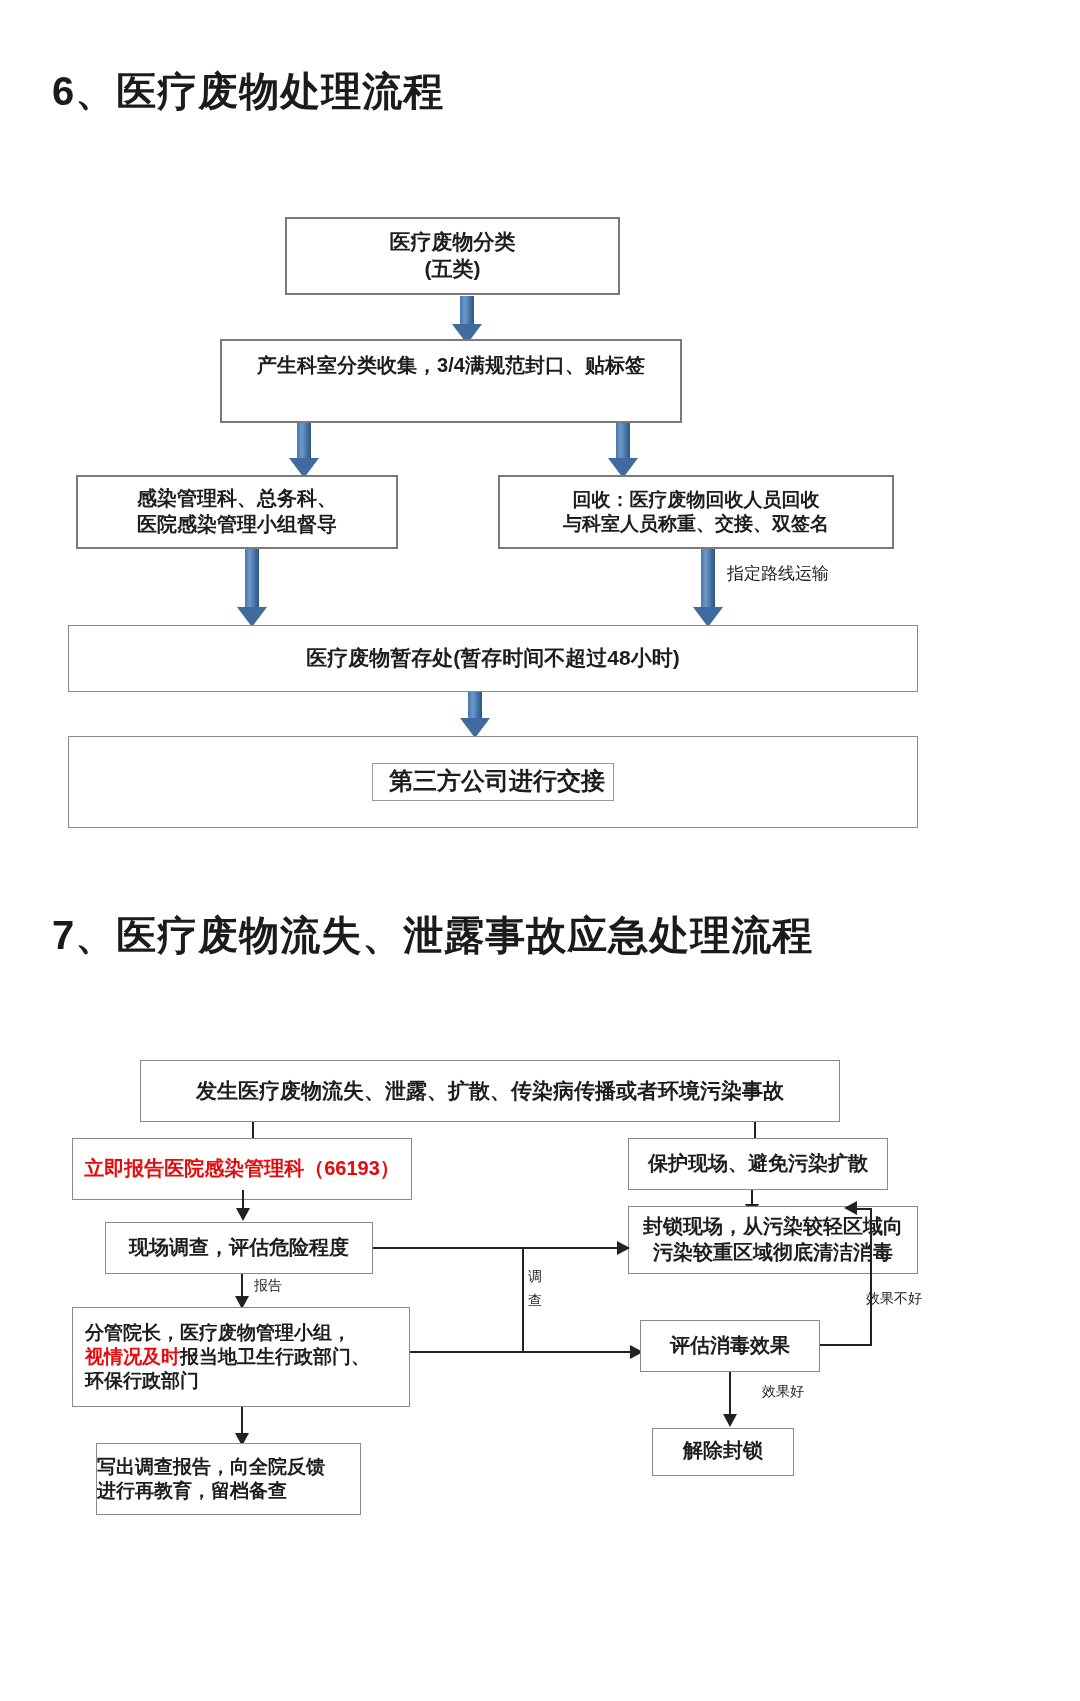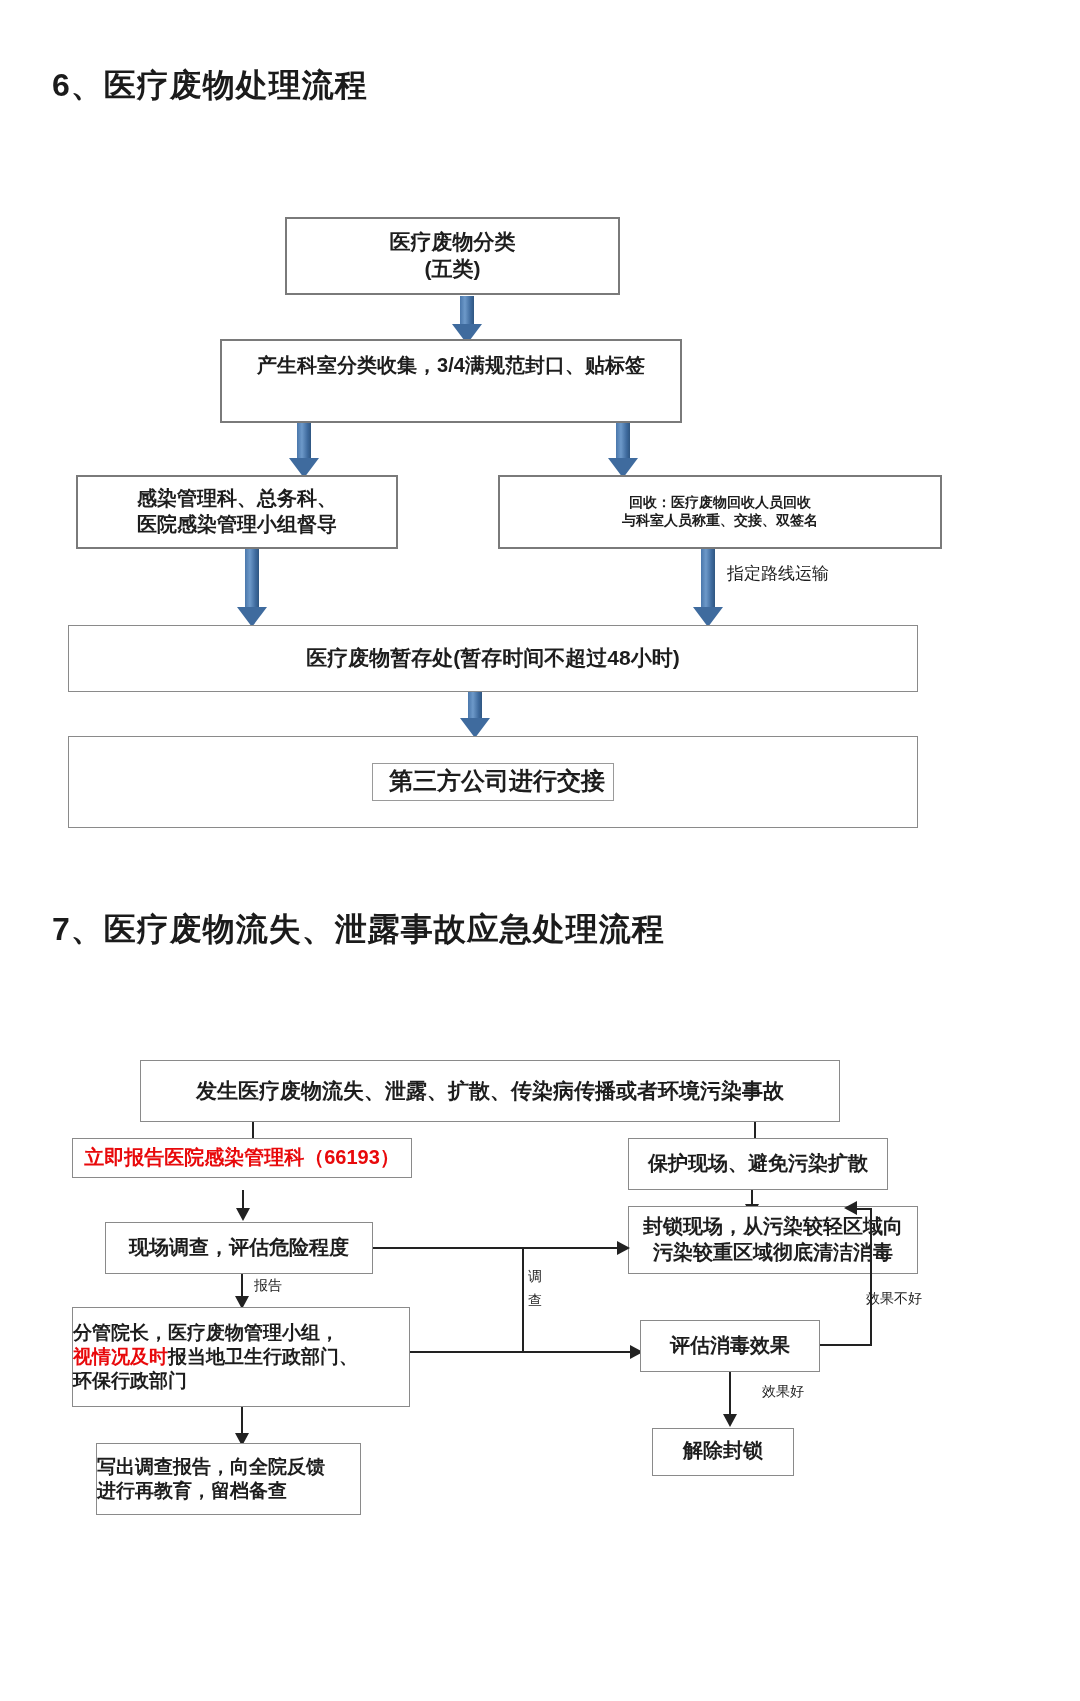--- a/index.html
+++ b/index.html
@@ -17,21 +17,21 @@
   }
   .page {
     position: relative;
     width: 1080px;
     height: 1701px;
   }
 
   
   .section-title {
     position: absolute;
-    font-size: 32px;
+    font-size: 40px;
     font-weight: bold;
     letter-spacing: 1px;
     color: #1b1b1b;
     white-space: nowrap;
   }
   #title-6 { left: 52px; top: 64px; }
   #title-7 { left: 52px; top: 908px; }
 
   
   .fbox {
@@ -146,21 +146,21 @@
   <div class="barrow" style="left:608px; top:423px; width:30px; height:55px;">
     <div class="shaft" style="height:36px;"></div>
     <div class="head"></div>
   </div>
 
   <div class="fbox" id="n6-supervise" style="left:76px; top:475px; width:322px; height:74px; font-size:20px;">
     <span class="ln">感染管理科、总务科、</span>
     <span class="ln">医院感染管理小组督导</span>
   </div>
 
-  <div class="fbox" id="n6-recycle" style="left:498px; top:475px; width:444px; height:74px; font-size:14px;">
+  <div class="fbox" id="n6-recycle" style="left:498px; top:475px; width:396px; height:74px; font-size:19px;">
     <span class="ln">回收：医疗废物回收人员回收</span>
     <span class="ln">与科室人员称重、交接、双签名</span>
   </div>
 
   <div class="barrow" style="left:237px; top:549px; width:30px; height:78px;">
     <div class="shaft" style="height:58px;"></div>
     <div class="head"></div>
   </div>
 
   <div class="barrow" style="left:693px; top:549px; width:30px; height:78px;">
@@ -192,21 +192,21 @@
   <div class="karrow" style="left:243px; top:1122px; width:20px; height:32px;">
     <div class="kshaft" style="left:9px; top:0; width:2px; height:20px;"></div>
     <div class="khead down" style="left:3px; top:18px;"></div>
   </div>
 
   <div class="karrow" style="left:745px; top:1122px; width:20px; height:32px;">
     <div class="kshaft" style="left:9px; top:0; width:2px; height:20px;"></div>
     <div class="khead down" style="left:3px; top:18px;"></div>
   </div>
 
-  <div class="fbox thin" id="n7-report-now" style="left:72px; top:1138px; width:340px; height:40px; font-size:20px;">
+  <div class="fbox thin" id="n7-report-now" style="left:72px; top:1138px; width:340px; height:62px; font-size:20px;">
     <span class="ln red">立即报告医院感染管理科（66193）</span>
   </div>
 
   <div class="fbox thin" id="n7-protect" style="left:628px; top:1138px; width:260px; height:52px; font-size:20px;">
     <span class="ln">保护现场、避免污染扩散</span>
   </div>
 
   <div class="karrow" style="left:233px; top:1190px; width:20px; height:32px;">
     <div class="kshaft" style="left:9px; top:0; width:2px; height:20px;"></div>
     <div class="khead down" style="left:3px; top:18px;"></div>
@@ -236,21 +236,21 @@
   </div>
   <div class="edge-label sm" style="left:528px; top:1268px;">调</div>
   <div class="edge-label sm" style="left:528px; top:1292px;">查</div>
 
   <div class="karrow" style="left:232px; top:1274px; width:20px; height:36px;">
     <div class="kshaft" style="left:9px; top:0; width:2px; height:24px;"></div>
     <div class="khead down" style="left:3px; top:22px;"></div>
   </div>
   <div class="edge-label sm" style="left:254px; top:1277px;">报告</div>
 
-  <div class="fbox thin" id="n7-leader" style="left:72px; top:1307px; width:338px; height:100px; font-size:19px; align-items:flex-start; ">
+  <div class="fbox thin" id="n7-leader" style="left:72px; top:1307px; width:338px; height:100px; font-size:19px; align-items:flex-start; padding-left:12px;">
     <span class="ln">分管院长，医疗废物管理小组，</span>
     <span class="ln"><span class="red">视情况及时</span><span>报当地卫生行政部门、</span></span>
     <span class="ln">环保行政部门</span>
   </div>
 
   <div class="karrow" style="left:410px; top:1345px; width:235px; height:14px;">
     <div class="kshaft" style="left:0; top:6px; width:222px; height:2px;"></div>
     <div class="khead right" style="left:220px; top:0;"></div>
   </div>
 

